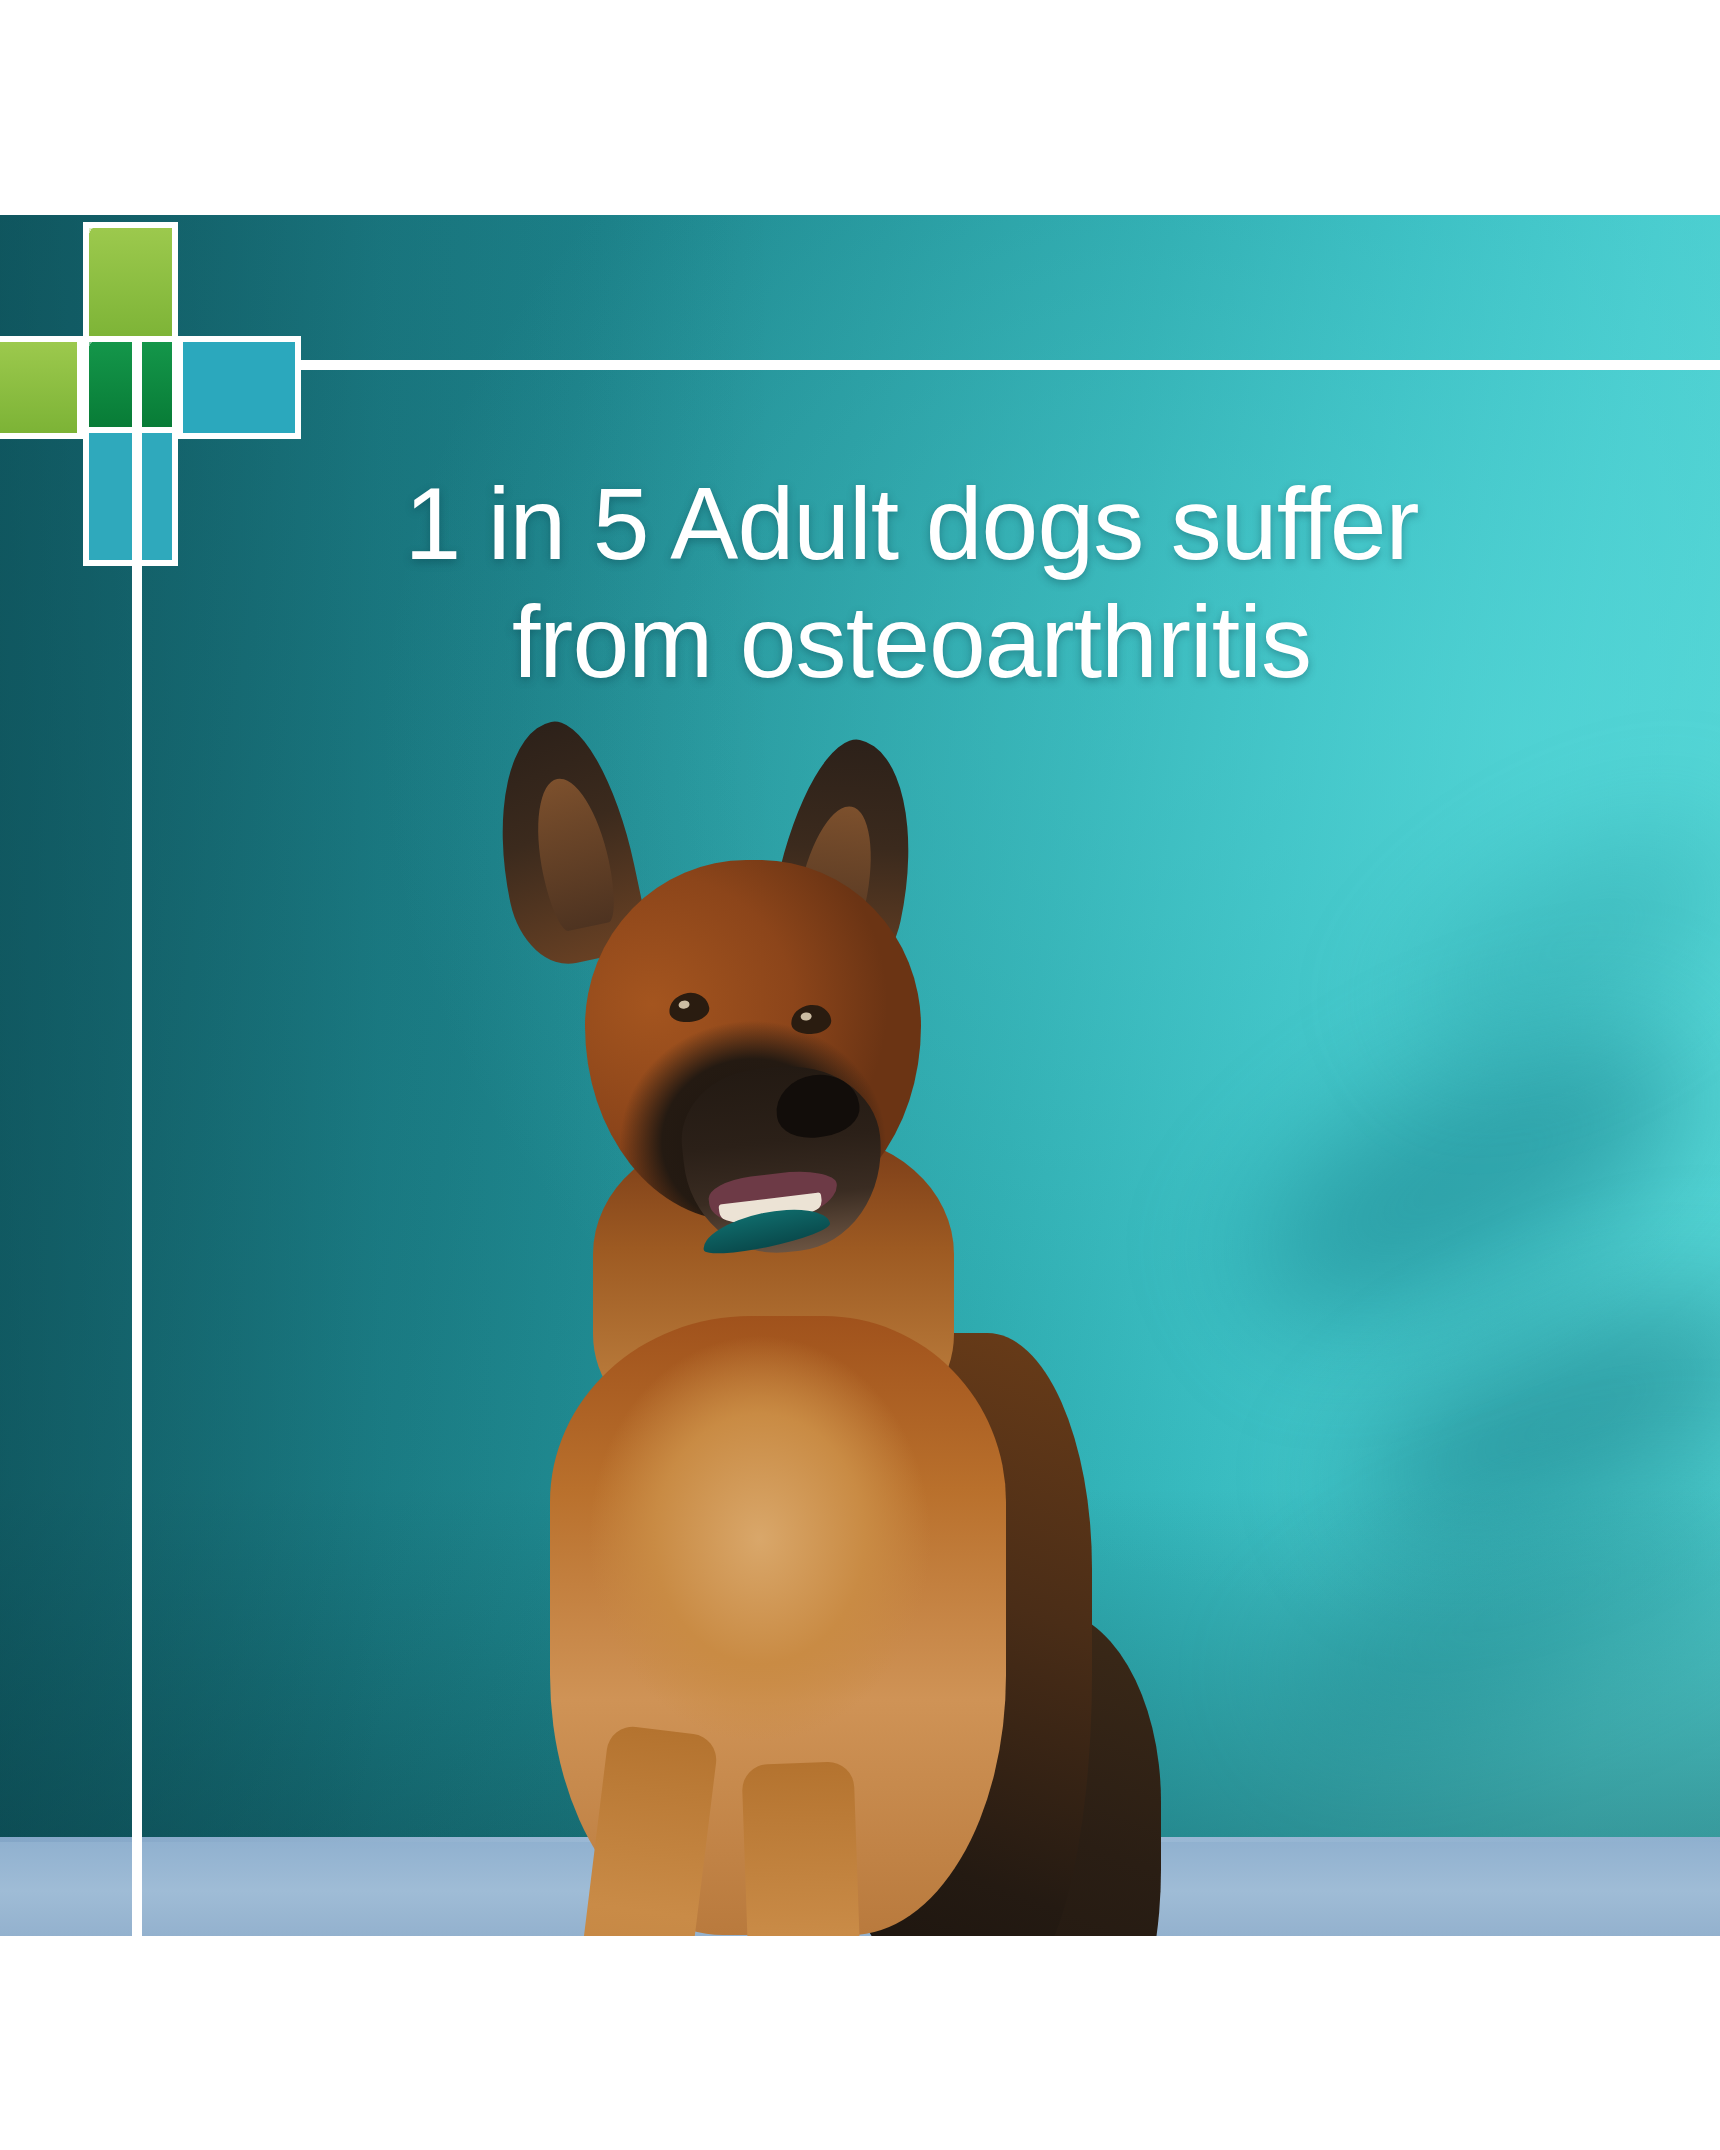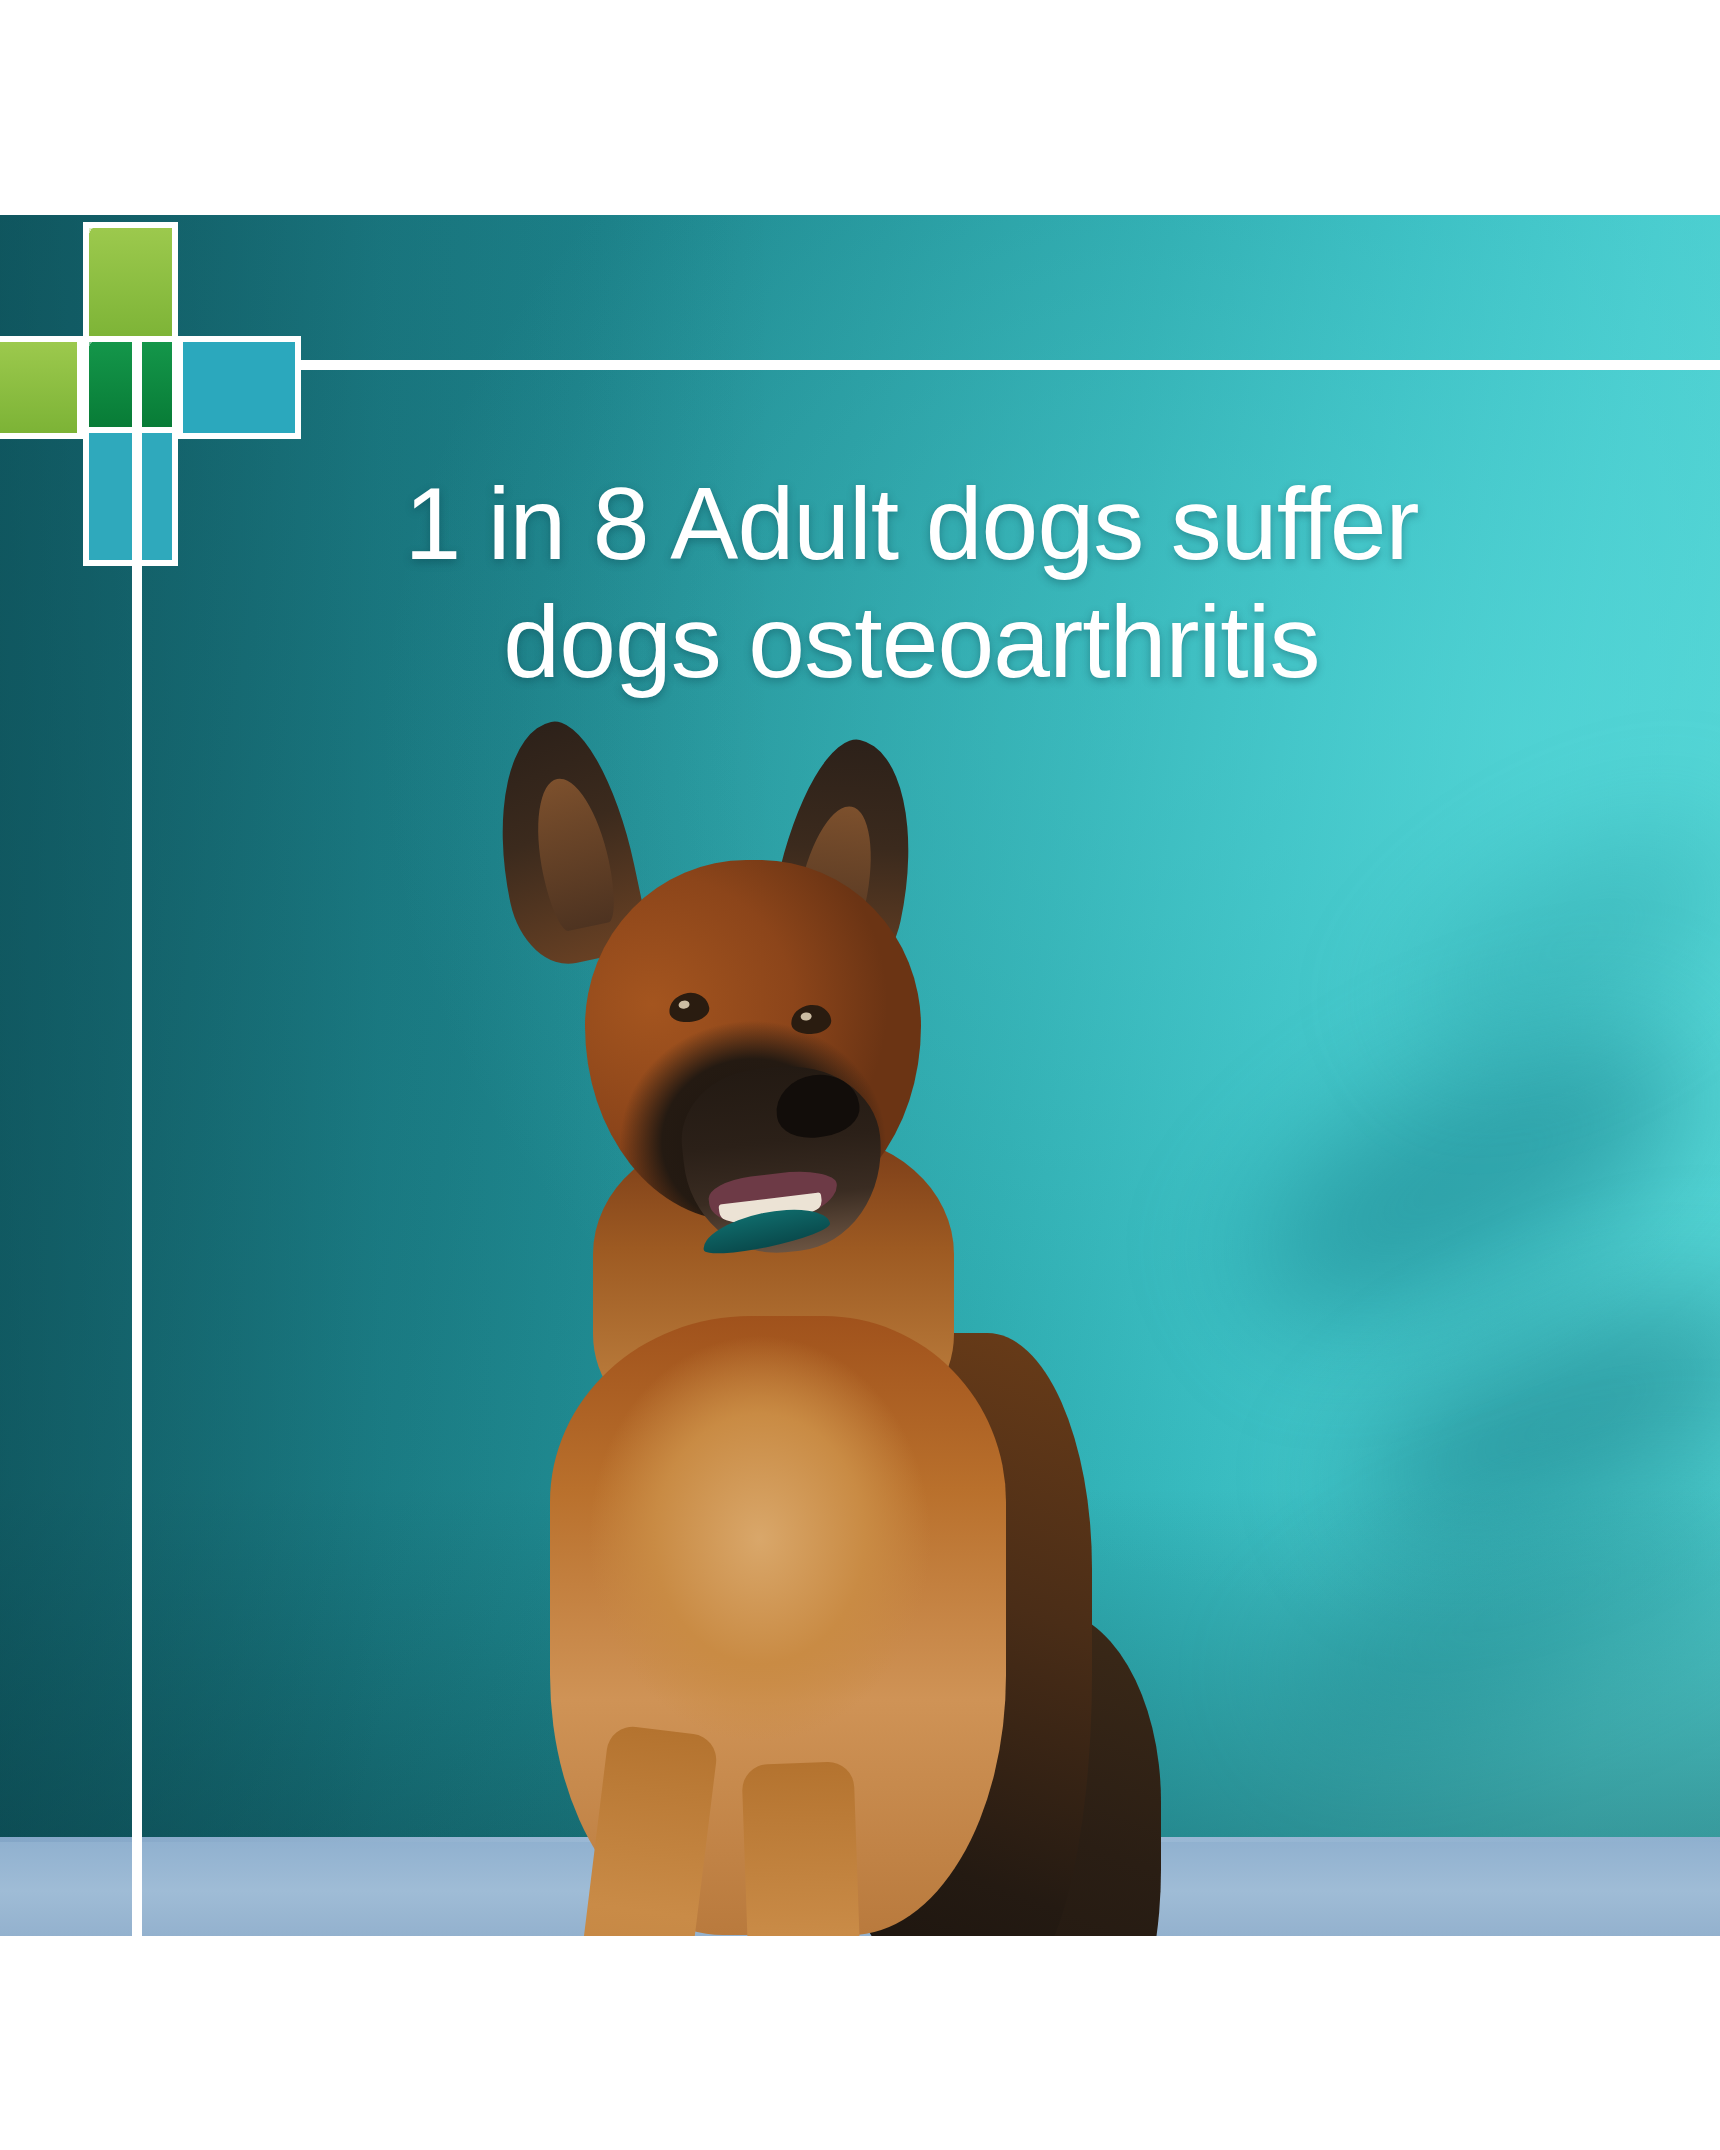--- a/index.html
+++ b/index.html
@@ -216,22 +216,22 @@
       <div class="mouth">
           <div class="teeth"></div>
         </div>
       <div class="nose"></div>
       <div class="collar"></div>
     </div>
 
   </div>
 
   <div class="headline">
-    <span class="l1">1 in 8 Adult dogs suffer</span>
-    <span class="l2">dogs osteoarthritis</span>
+    <span class="l1">1 in 5 Adult dogs suffer</span>
+    <span class="l2">from osteoarthritis</span>
   </div>
 
   <div class="logo">
     <div class="cell arm-top leaf"></div>
     <div class="cell arm-left leaf"></div>
     <div class="cell center-sq leaf-dark"></div>
     <div class="cell arm-right tealbox"></div>
     <div class="cell arm-bot tealbox2"></div>
   </div>
 

